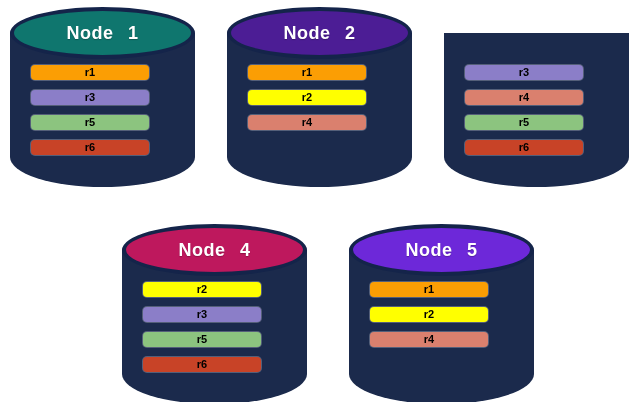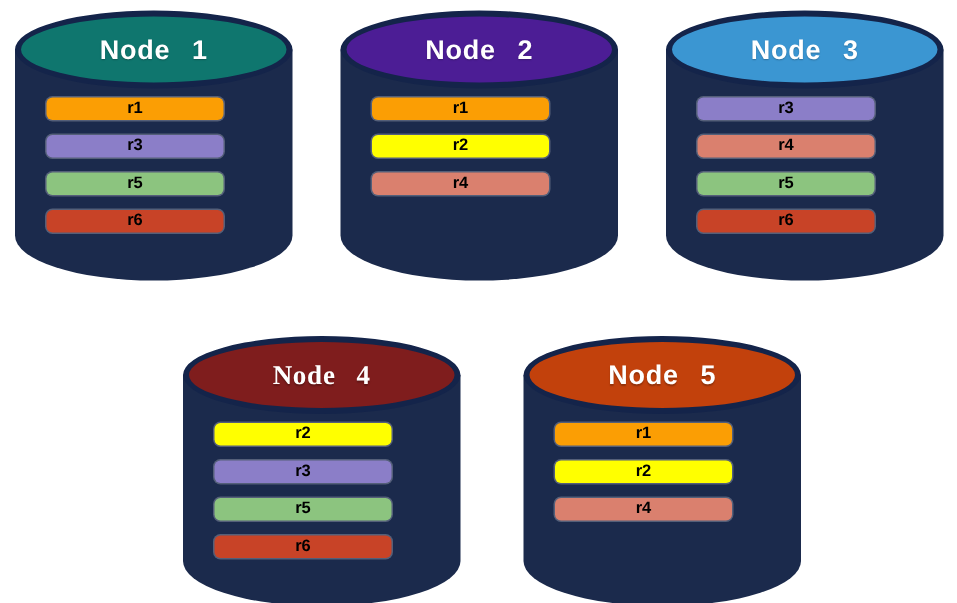--- a/index.html
+++ b/index.html
@@ -74,61 +74,58 @@
         <div class="bar" style="background: rgb(255, 255, 0);">
           <span class="bar-label">r2</span>
         </div>
         <div class="bar" style="background: rgb(218, 128, 110);">
           <span class="bar-label">r4</span>
         </div>
       </div>
     </div>
     <div class="cylinder" style="left: 444px; top: 7px;">
       <div class="cyl-body" style="background: rgb(27, 42, 76);"></div>
-      <div class="cyl-cap" style="background: rgb(59, 150, 210); border: 4px solid rgb(20, 36, 74);">
-        <span class="node-title">Node 3</span>
-      </div>
       <div class="bars">
         <div class="bar" style="background: rgb(139, 126, 200);">
           <span class="bar-label">r3</span>
         </div>
         <div class="bar" style="background: rgb(218, 128, 110);">
           <span class="bar-label">r4</span>
         </div>
         <div class="bar" style="background: rgb(140, 196, 127);">
           <span class="bar-label">r5</span>
         </div>
         <div class="bar" style="background: rgb(200, 67, 39);">
           <span class="bar-label">r6</span>
         </div>
       </div>
     </div>
     <div class="cylinder" style="left: 122px; top: 224px;">
       <div class="cyl-body" style="background: rgb(27, 42, 76);"></div>
-      <div class="cyl-cap" style="background: #7f1d1d; border: 4px solid rgb(20, 36, 74); font-family: Liberation Serif, serif;">
+      <div class="cyl-cap" style="background: #be185d; border: 4px solid rgb(20, 36, 74);">
         <span class="node-title">Node 4</span>
       </div>
       <div class="bars">
         <div class="bar" style="background: rgb(255, 255, 0);">
           <span class="bar-label">r2</span>
         </div>
         <div class="bar" style="background: rgb(139, 126, 200);">
           <span class="bar-label">r3</span>
         </div>
         <div class="bar" style="background: rgb(140, 196, 127);">
           <span class="bar-label">r5</span>
         </div>
         <div class="bar" style="background: rgb(200, 67, 39);">
           <span class="bar-label">r6</span>
         </div>
       </div>
     </div>
     <div class="cylinder" style="left: 349px; top: 224px;">
       <div class="cyl-body" style="background: rgb(27, 42, 76);"></div>
-      <div class="cyl-cap" style="background: #c2410c; border: 4px solid rgb(20, 36, 74);">
+      <div class="cyl-cap" style="background: #6d28d9; border: 4px solid rgb(20, 36, 74);">
         <span class="node-title">Node 5</span>
       </div>
       <div class="bars">
         <div class="bar" style="background: rgb(251, 158, 4);">
           <span class="bar-label">r1</span>
         </div>
         <div class="bar" style="background: rgb(255, 255, 0);">
           <span class="bar-label">r2</span>
         </div>
         <div class="bar" style="background: rgb(218, 128, 110);">

